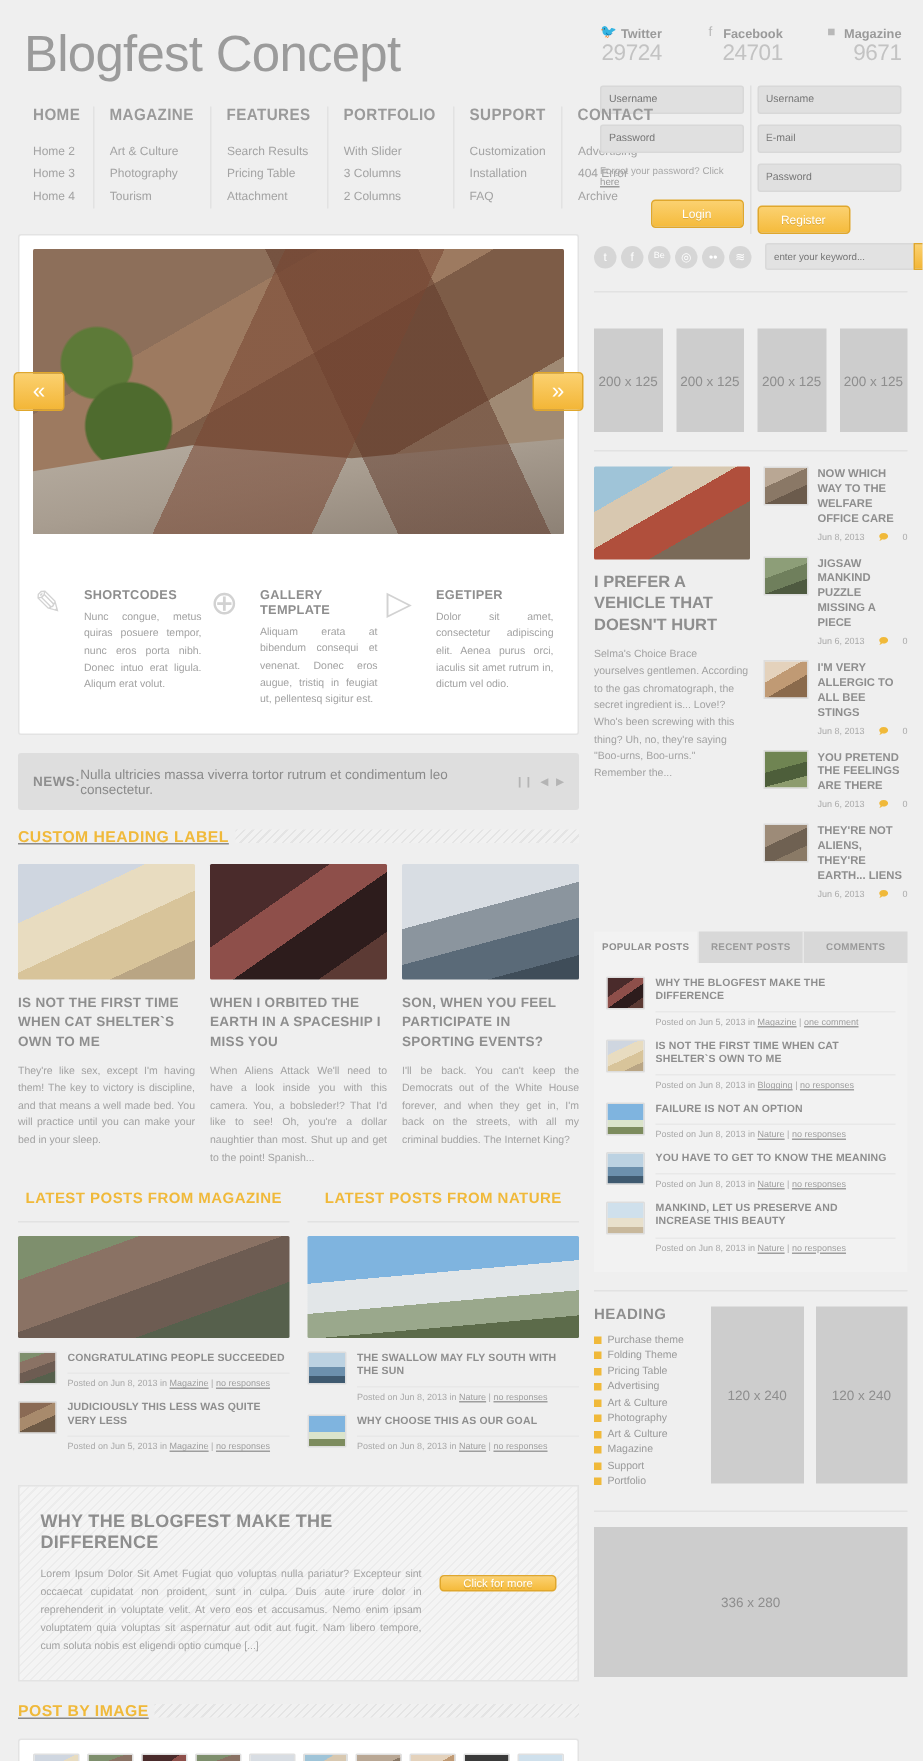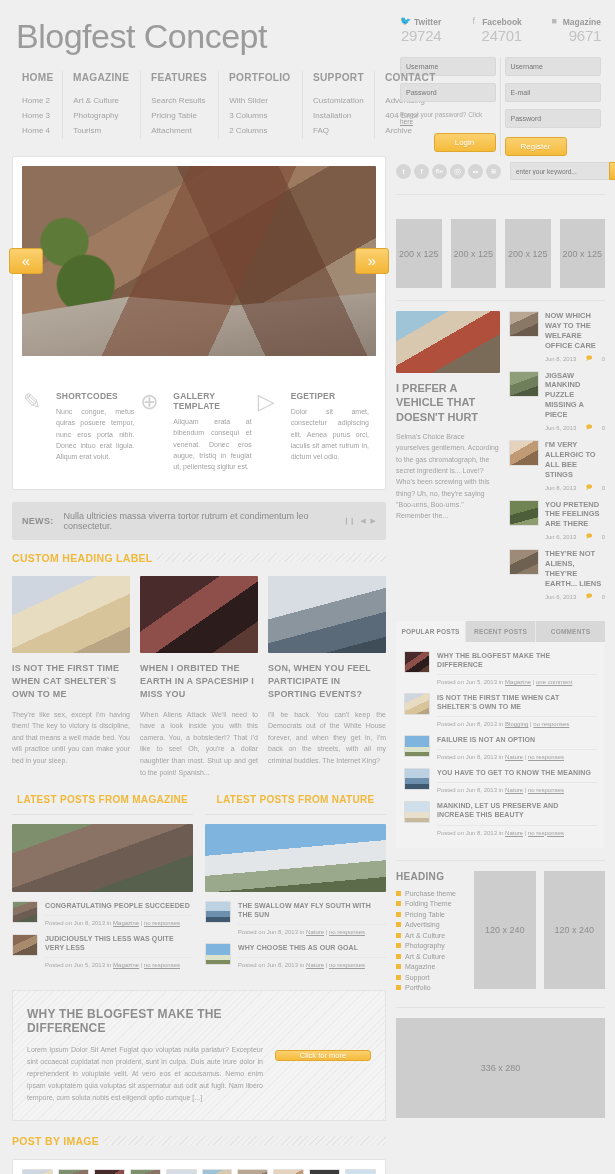--- a/index.html
+++ b/index.html
@@ -99,28 +99,28 @@
   .arrow.r { right: -4px; }
 
   .shortcodes { display: flex; padding: 14px 10px 16px; }
   .sc { flex: 1; display: flex; gap: 7px; padding-right: 6px; }
   .sc-ico { width: 26px; flex-shrink: 0; color: #d2d2d2; }
   .sc-h { font-size: 8.5px; font-weight: bold; color: #8e8e8e; padding-bottom: 5px; letter-spacing: .2px; }
   .sc-p { font-size: 7px; line-height: 1.62; color: #a2a2a2; text-align: justify; }
 
   .news-bar {
     background: #dedede; border-radius: 2px; margin: 12px 0;
-    padding: 9px 10px; display: flex; align-items: center; gap: 10px;
+    padding: 9px 10px; display: flex; align-items: center; 
   }
   .news-lbl { font-size: 9px; font-weight: bold; color: #8e8e8e; letter-spacing: .3px; }
   .news-txt { font-size: 9px; color: #8a8a8a; flex: 1; }
   .news-ctrl { display: flex; gap: 5px; color: #b4b4b4; font-size: 7px; }
 
   
-  .sec-head { display: flex; align-items: center; gap: 4px; margin: 4px 0 12px; }
+  .sec-head { display: flex; align-items: center; gap: 4px; margin: 4px 0 12px; text-decoration: underline; }
   .sec-title {
     font-size: 10.5px; font-weight: bold; color: #f0b93a;
     letter-spacing: .3px; white-space: nowrap;
   }
   .hatch {
     flex: 1; height: 9px;
     background: repeating-linear-gradient(135deg, #e4e4e4 0 1px, #f1f1f1 1px 4px);
   }
 
   .trio { display: flex; gap: 10px; margin-bottom: 16px; }
@@ -144,21 +144,21 @@
   .post-rule { height: 1px; background: #e8e8e8; margin: 5px 0 4px; }
   .post-m { font-size: 6px; color: #a8a8a8; }
   .post-m u { color: #9e9e9e; }
 
   .cta { padding: 16px 14px; margin: 4px 0 14px; display: flex; align-items: center; gap: 12px;
     background: repeating-linear-gradient(135deg, #ececec 0 1px, #f4f4f4 1px 4px);
     border: 1px solid #e3e3e3; }
   .cta-l { flex: 1; }
   .cta-h { font-size: 12px; font-weight: bold; color: #8e8e8e; padding-bottom: 9px; letter-spacing: .2px; }
   .cta-p { font-size: 7px; line-height: 1.7; color: #a2a2a2; text-align: justify; }
-  .cta-btn { width: 96px; padding: 0 0; font-size: 7.5px; }
+  .cta-btn { width: 78px; padding: 0 0; font-size: 7.5px; }
 
   .thumb-grid-wrap { padding: 9px; }
   .thumb-grid { display: grid; grid-template-columns: repeat(10, 1fr); gap: 5px; }
   .tg-cell { aspect-ratio: 1/1; border: 1px solid #e0e0e0; border-radius: 1px; }
 
   
   .soc-search { display: flex; align-items: center; gap: 5px; padding: 6px 0 10px; }
   .soc-ico {
     width: 15px; height: 15px; border-radius: 50%; background: #d6d6d6;
     color: #fff; font-size: 8px; line-height: 15px; text-align: center; cursor: pointer;

